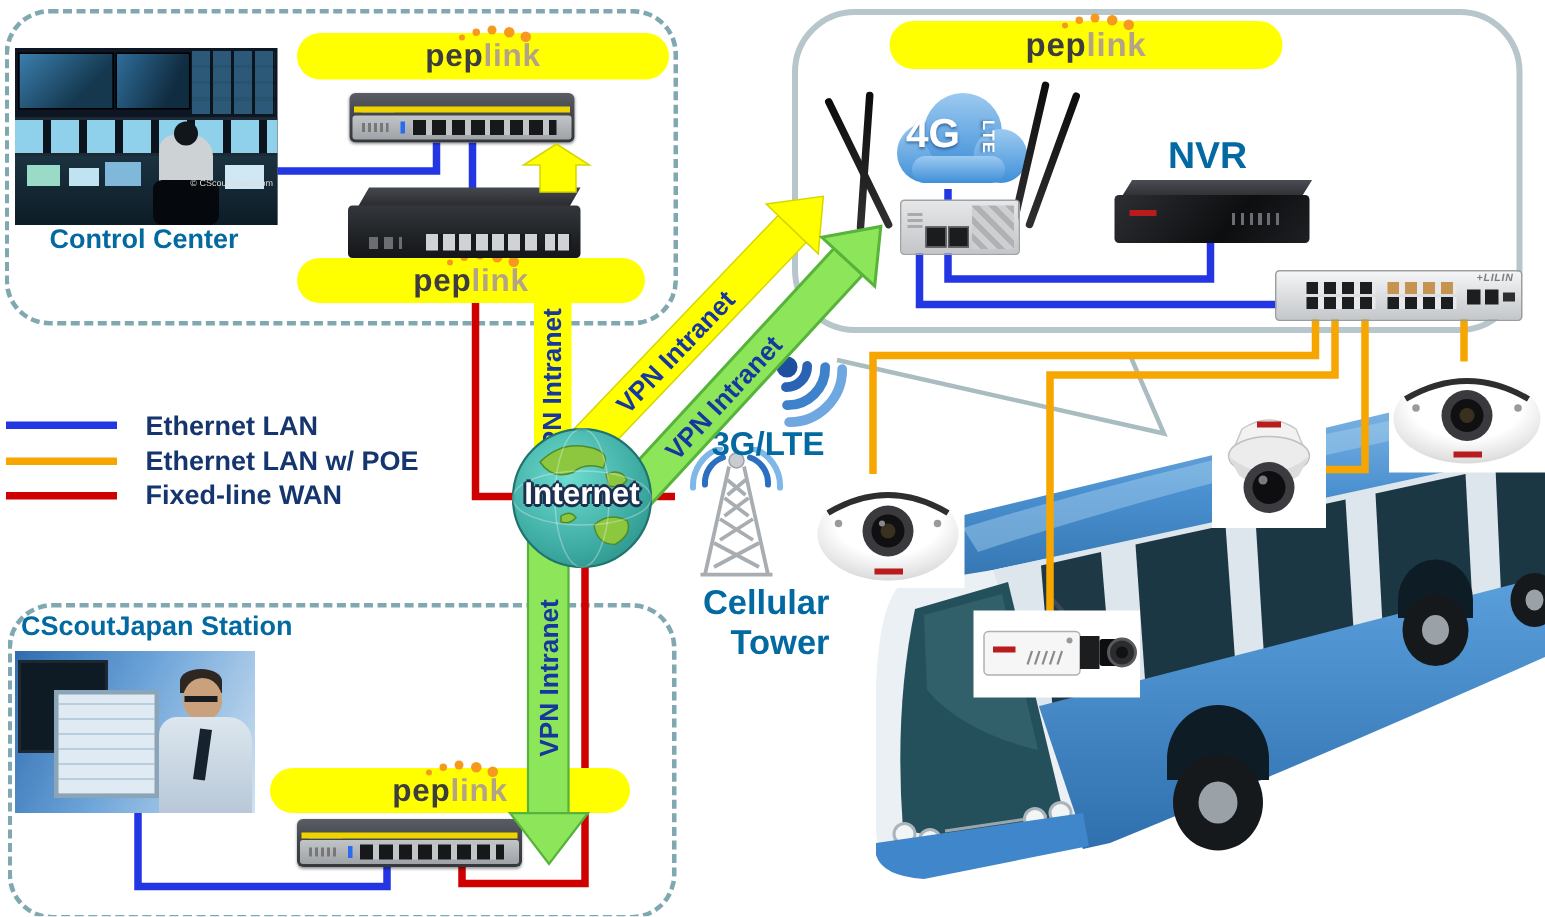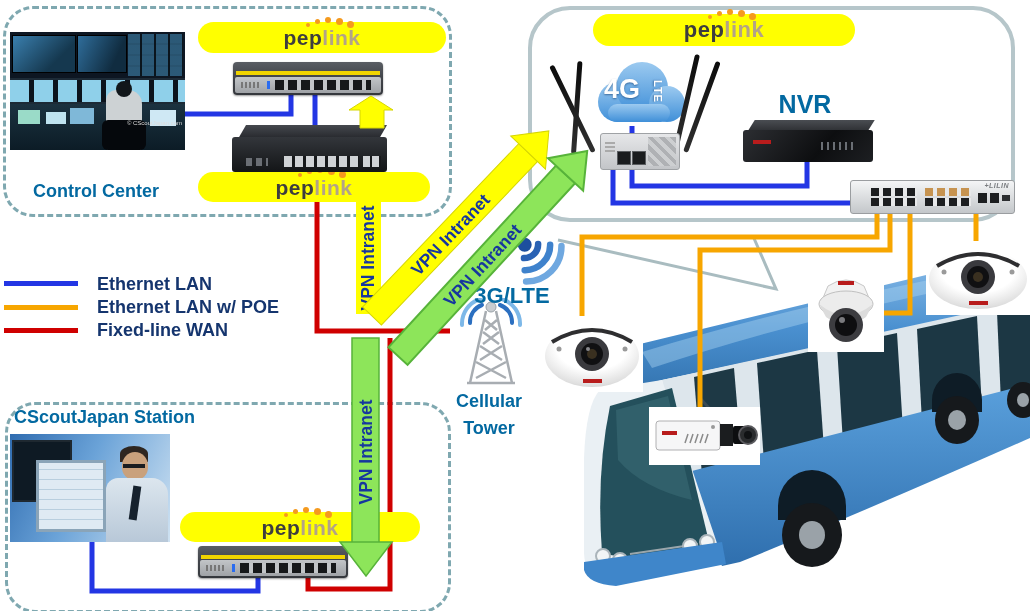--- a/index.html
+++ b/index.html
@@ -227,21 +227,21 @@
     <div class="desk"></div>
     <div class="c1"></div>
       <div class="c2"></div>
     <div class="c3"></div>
       <div class="c4"></div>
     <div class="man"></div>
     <div class="head"></div>
     <div class="chair"></div>
     <div class="credit">© CScoutJapan.com</div>
   </div>
-  <div class="lbl z3" style="left:16px;top:149px;width:160px;font-size:18px;margin-top:32px;">Control Center</div>
+  <div class="lbl z3" style="left:16px;top:149px;width:160px;font-size:18px;">Control Center</div>
 
   <div class="abs z3 p2" style="left:10px;top:434px;width:160px;height:108px;">
     <div class="monL"></div>
     <div class="monF"></div>
     <div class="hair"></div>
     <div class="head"></div>
     <div class="glasses"></div>
     <div class="body"></div>
     <div class="tie"></div>
   </div>
@@ -327,21 +327,21 @@
       </g>
       <g fill="none" stroke-linecap="round">
         <path d="M30,1 A26,26 0 0 0 12,27" stroke="#7db8e8" stroke-width="4"></path>
         <path d="M32,7 A18,18 0 0 0 20,25" stroke="#2b6fc0" stroke-width="4"></path>
         <path d="M52,1 A26,26 0 0 1 70,27" stroke="#7db8e8" stroke-width="4"></path>
         <path d="M50,7 A18,18 0 0 1 62,25" stroke="#2b6fc0" stroke-width="4"></path>
       </g>
     </svg>
   </div>
   <div class="lbl z3" style="left:452px;top:283px;width:120px;font-size:22px;">3G/LTE</div>
-  <div class="lbl z3" style="left:425px;top:388px;width:128px;font-size:18px;line-height:27px;">
+  <div class="lbl z3" style="left:425px;top:388px;width:128px;font-size:23px;line-height:27px;text-align:right;">
     <span>Cellular</span><br>
     <span>Tower</span>
   </div>
 
   <div class="abs z3" style="left:506px;top:226px;width:60px;height:60px;">
     <svg width="60" height="60" viewBox="0 0 60 60">
       <g transform="rotate(135 30 30)" fill="none" stroke-linecap="round">
         <circle cx="30" cy="46" r="7" fill="#1d4f9e" stroke="none"></circle>
         <path d="M20,37 A14,14 0 0 1 40,37" stroke="#2a62b4" stroke-width="6.5"></path>
         <path d="M12,28 A25,25 0 0 1 48,28" stroke="#3f82cc" stroke-width="6.5"></path>
@@ -472,14 +472,35 @@
       <rect x="0" y="-13" width="247" height="26" fill="#8de55a" stroke="#57b33a" stroke-width="2"></rect>
       <polygon points="247,-24 279,0 247,24" fill="#8de55a" stroke="#57b33a" stroke-width="2"></polygon>
       <text x="124" y="6.5" text-anchor="middle" font-size="17.5" font-weight="bold" fill="#16379e">VPN Intranet</text>
     </g>
 
     <rect x="352" y="338" width="27" height="206" fill="#8de55a" stroke="#57b33a" stroke-width="1.5"></rect>
     <polygon points="340,542 392,542 366,576" fill="#8de55a" stroke="#57b33a" stroke-width="1.5"></polygon>
     <text transform="translate(372,452) rotate(-90)" text-anchor="middle" font-size="17.5" font-weight="bold" fill="#16379e">VPN Intranet</text>
   </svg>
 
+  <div class="abs z5" style="left:340px;top:284px;width:96px;height:96px;">
+    <svg width="96" height="96" viewBox="0 0 96 96">
+      <defs>
+          <radialGradient id="oceG" cx=".4" cy=".35" r=".8">
+        <stop offset="0" stop-color="#6fdcd0"></stop>
+            <stop offset=".7" stop-color="#3aa89f"></stop>
+        <stop offset="1" stop-color="#2a8a82"></stop>
+          </radialGradient>
+        </defs>
+      <circle cx="48" cy="48" r="46" fill="url(#oceG)" stroke="#1f756e" stroke-width="1.5"></circle>
+      <path d="M20,24 Q34,10 52,14 Q68,17 62,28 Q50,24 42,31 Q28,36 20,24 Z" fill="#8dc63f" stroke="#4e8c2a"></path>
+      <path d="M64,32 Q74,28 78,36 Q74,42 66,40 Z" fill="#8dc63f" stroke="#4e8c2a"></path>
+      <path d="M56,66 Q66,57 78,63 Q82,72 70,79 Q58,79 56,66 Z" fill="#8dc63f" stroke="#4e8c2a"></path>
+      <path d="M34,60 Q40,56 44,61 Q40,66 34,64 Z" fill="#8dc63f" stroke="#4e8c2a"></path>
+      <g stroke="rgba(255,255,255,.3)" fill="none">
+        <ellipse cx="48" cy="48" rx="46" ry="18"></ellipse>
+        <ellipse cx="48" cy="48" rx="18" ry="46"></ellipse>
+      </g>
+    </svg>
+    <div class="globe-lbl">Internet</div>
+  </div>
 
 </div>
 
 </body></html>

